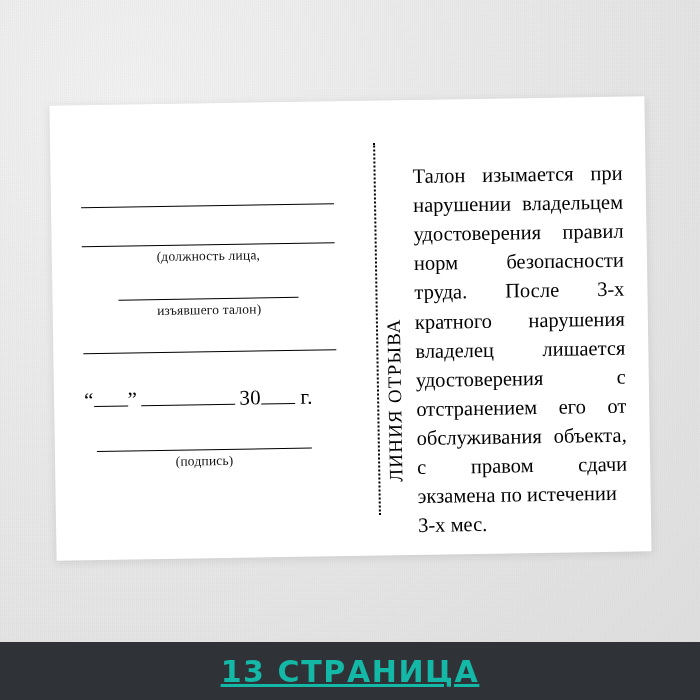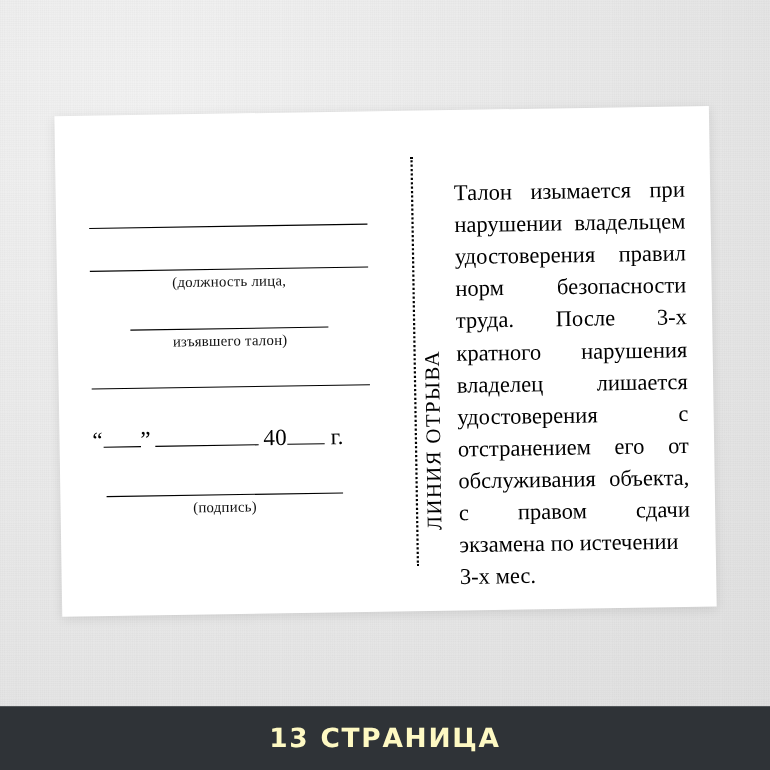--- a/index.html
+++ b/index.html
@@ -131,46 +131,47 @@
     left: 0;
     bottom: 0;
     width: 700px;
     height: 58px;
     background: #2f3337;
     display: flex;
     align-items: center;
     justify-content: center;
   }
   .footer-text {
-    color: #fef9c3;
+    color: #14b8a6;
     font-family: "DejaVu Sans", sans-serif;
     font-weight: bold;
-    font-size: 24px;
+    font-size: 30px;
     letter-spacing: 1.6px;
+    text-decoration: underline;
   }
 </style>
 </head>
 <body>
 
 <div class="stage">
   <div class="grain"></div>
 
   <div class="card">
     <div class="card-inner">
 
       <div class="left-col">
         <div class="rule rule-1"></div>
         <div class="rule rule-2"></div>
         <div class="caption c1">(должность лица,</div>
         <div class="rule rule-3"></div>
         <div class="caption c2">изъявшего талон)</div>
         <div class="rule rule-4"></div>
 
         <div class="date-line">
-          <span>“</span><span class="u u-day"></span><span>”</span><span class="u u-month"></span><span>40</span><span class="u u-year"></span>&nbsp;<span>г.</span>
+          <span>“</span><span class="u u-day"></span><span>”</span><span class="u u-month"></span><span>30</span><span class="u u-year"></span>&nbsp;<span>г.</span>
         </div>
 
         <div class="rule rule-5"></div>
         <div class="caption c3">(подпись)</div>
       </div>
 
       <div class="sep"></div>
       <div class="vlabel">ЛИНИЯ ОТРЫВА</div>
 
       <div class="right-col">

